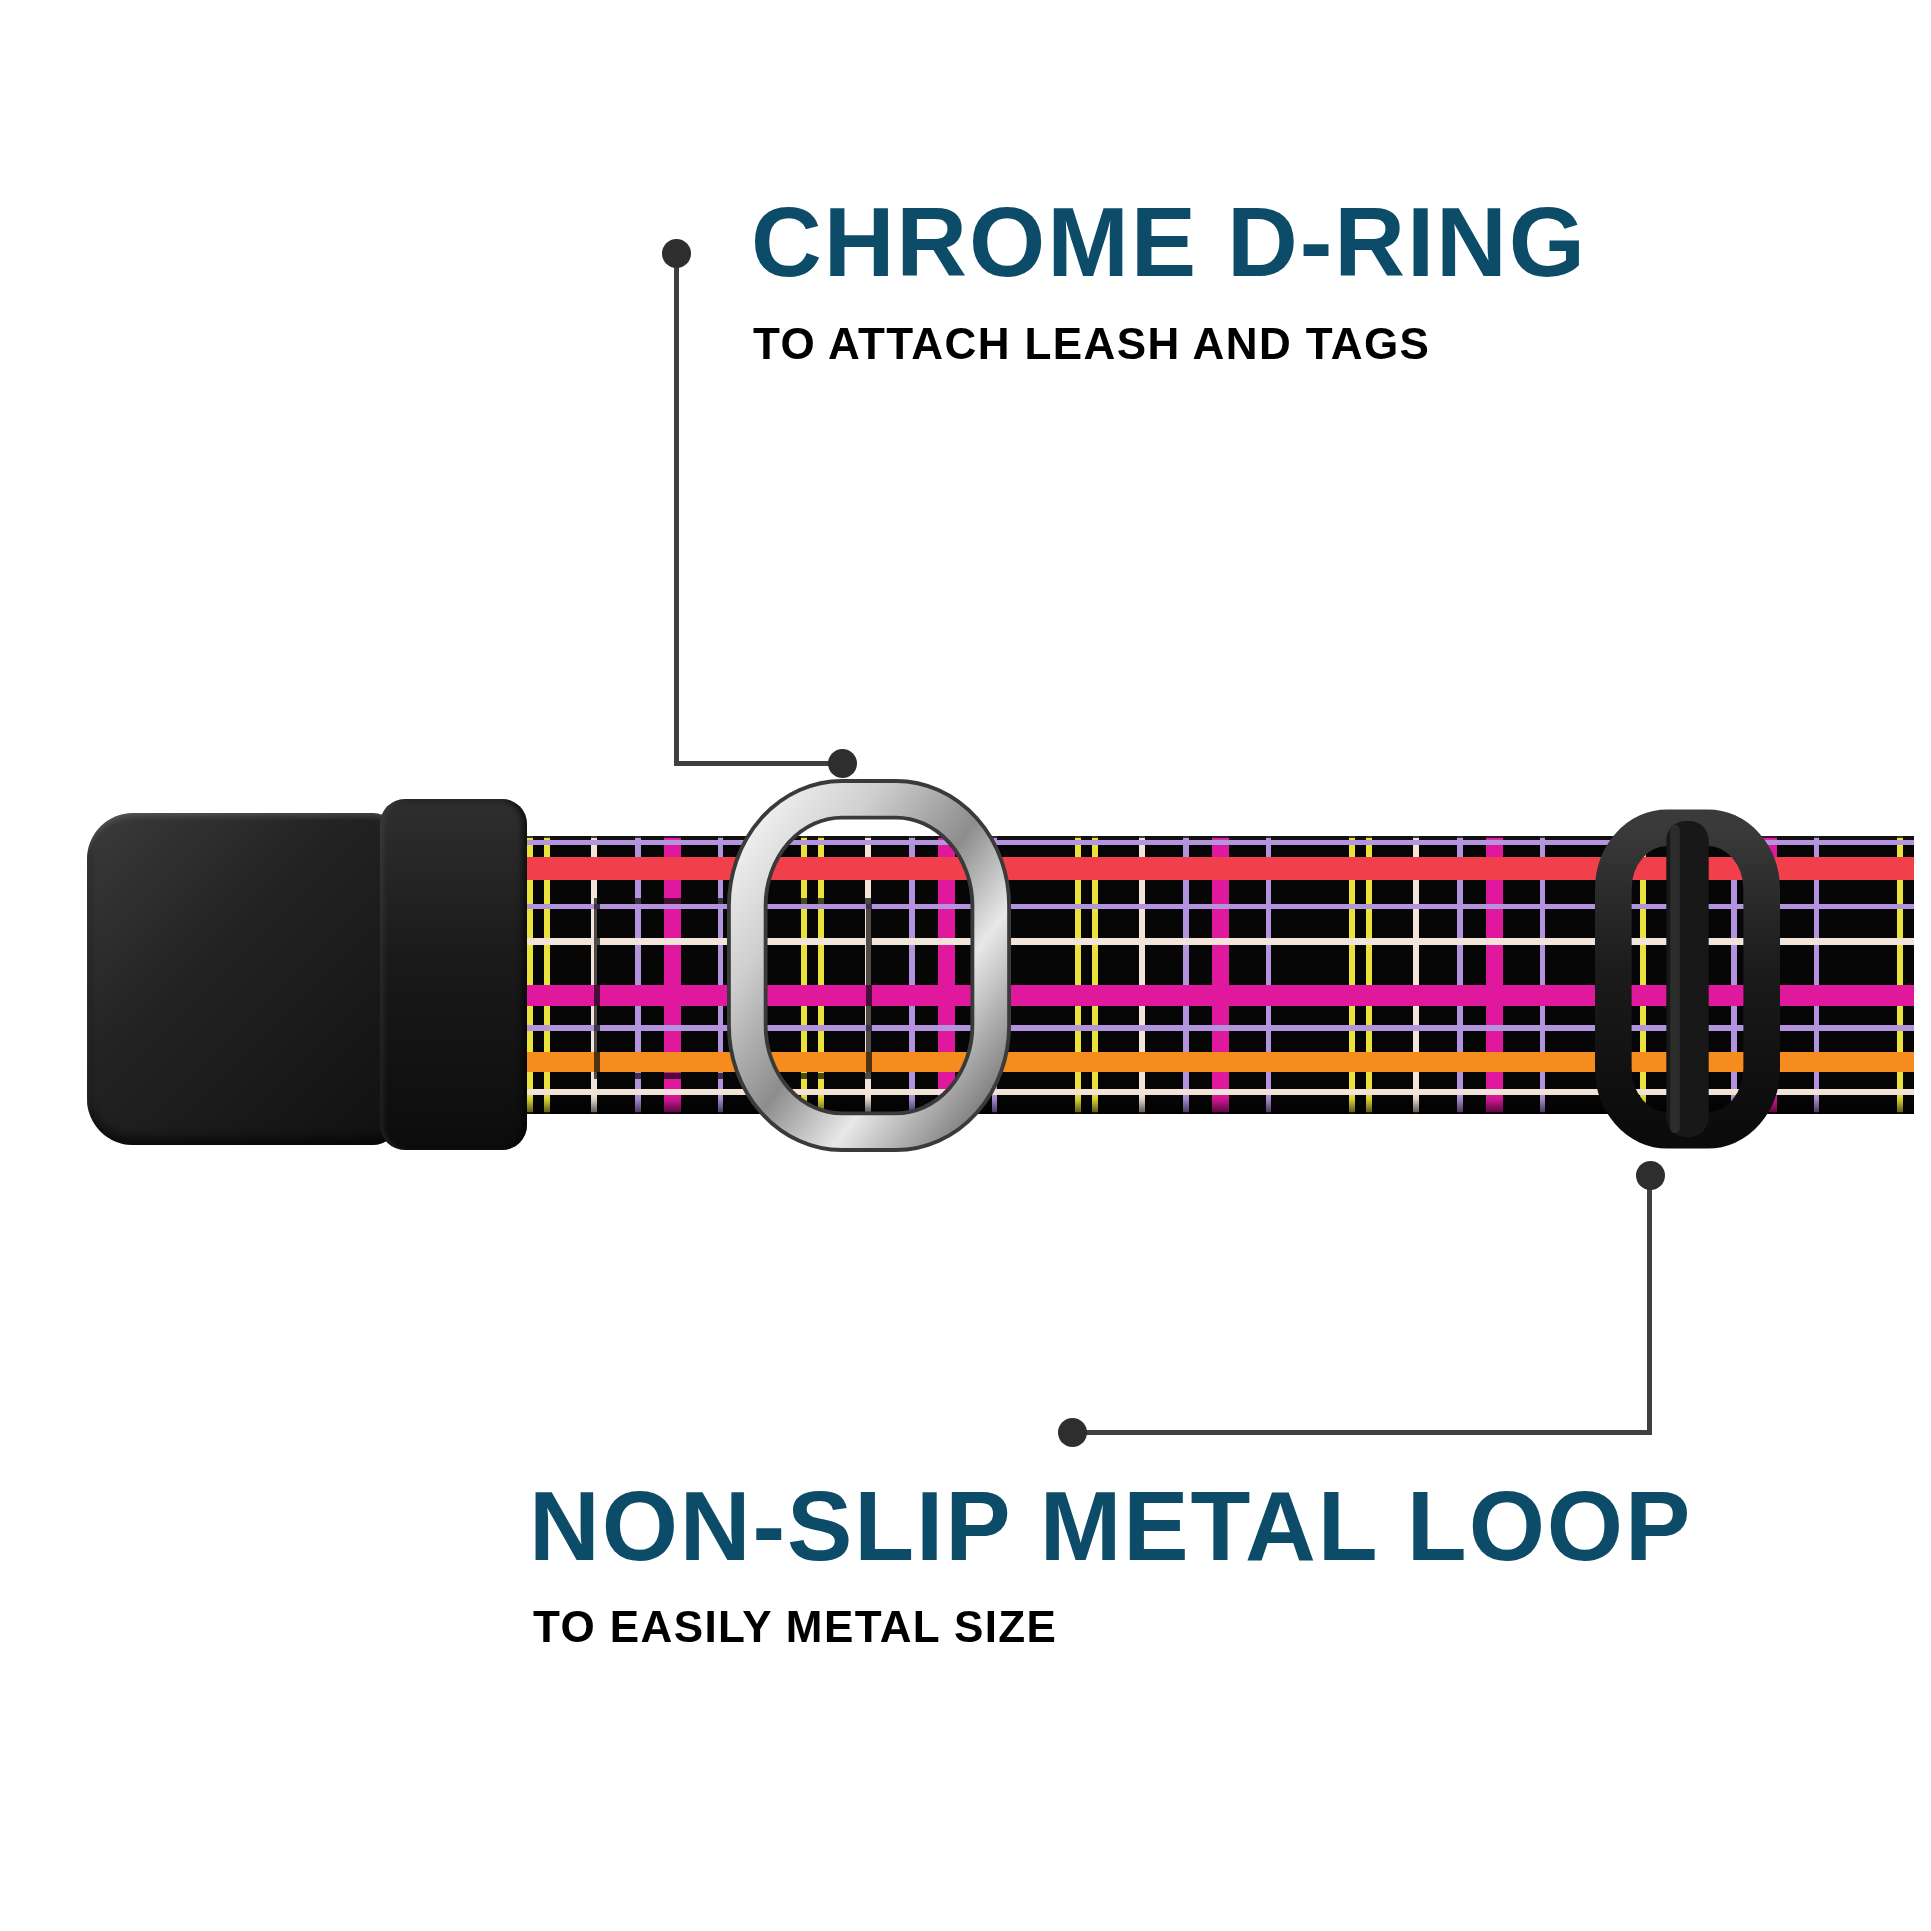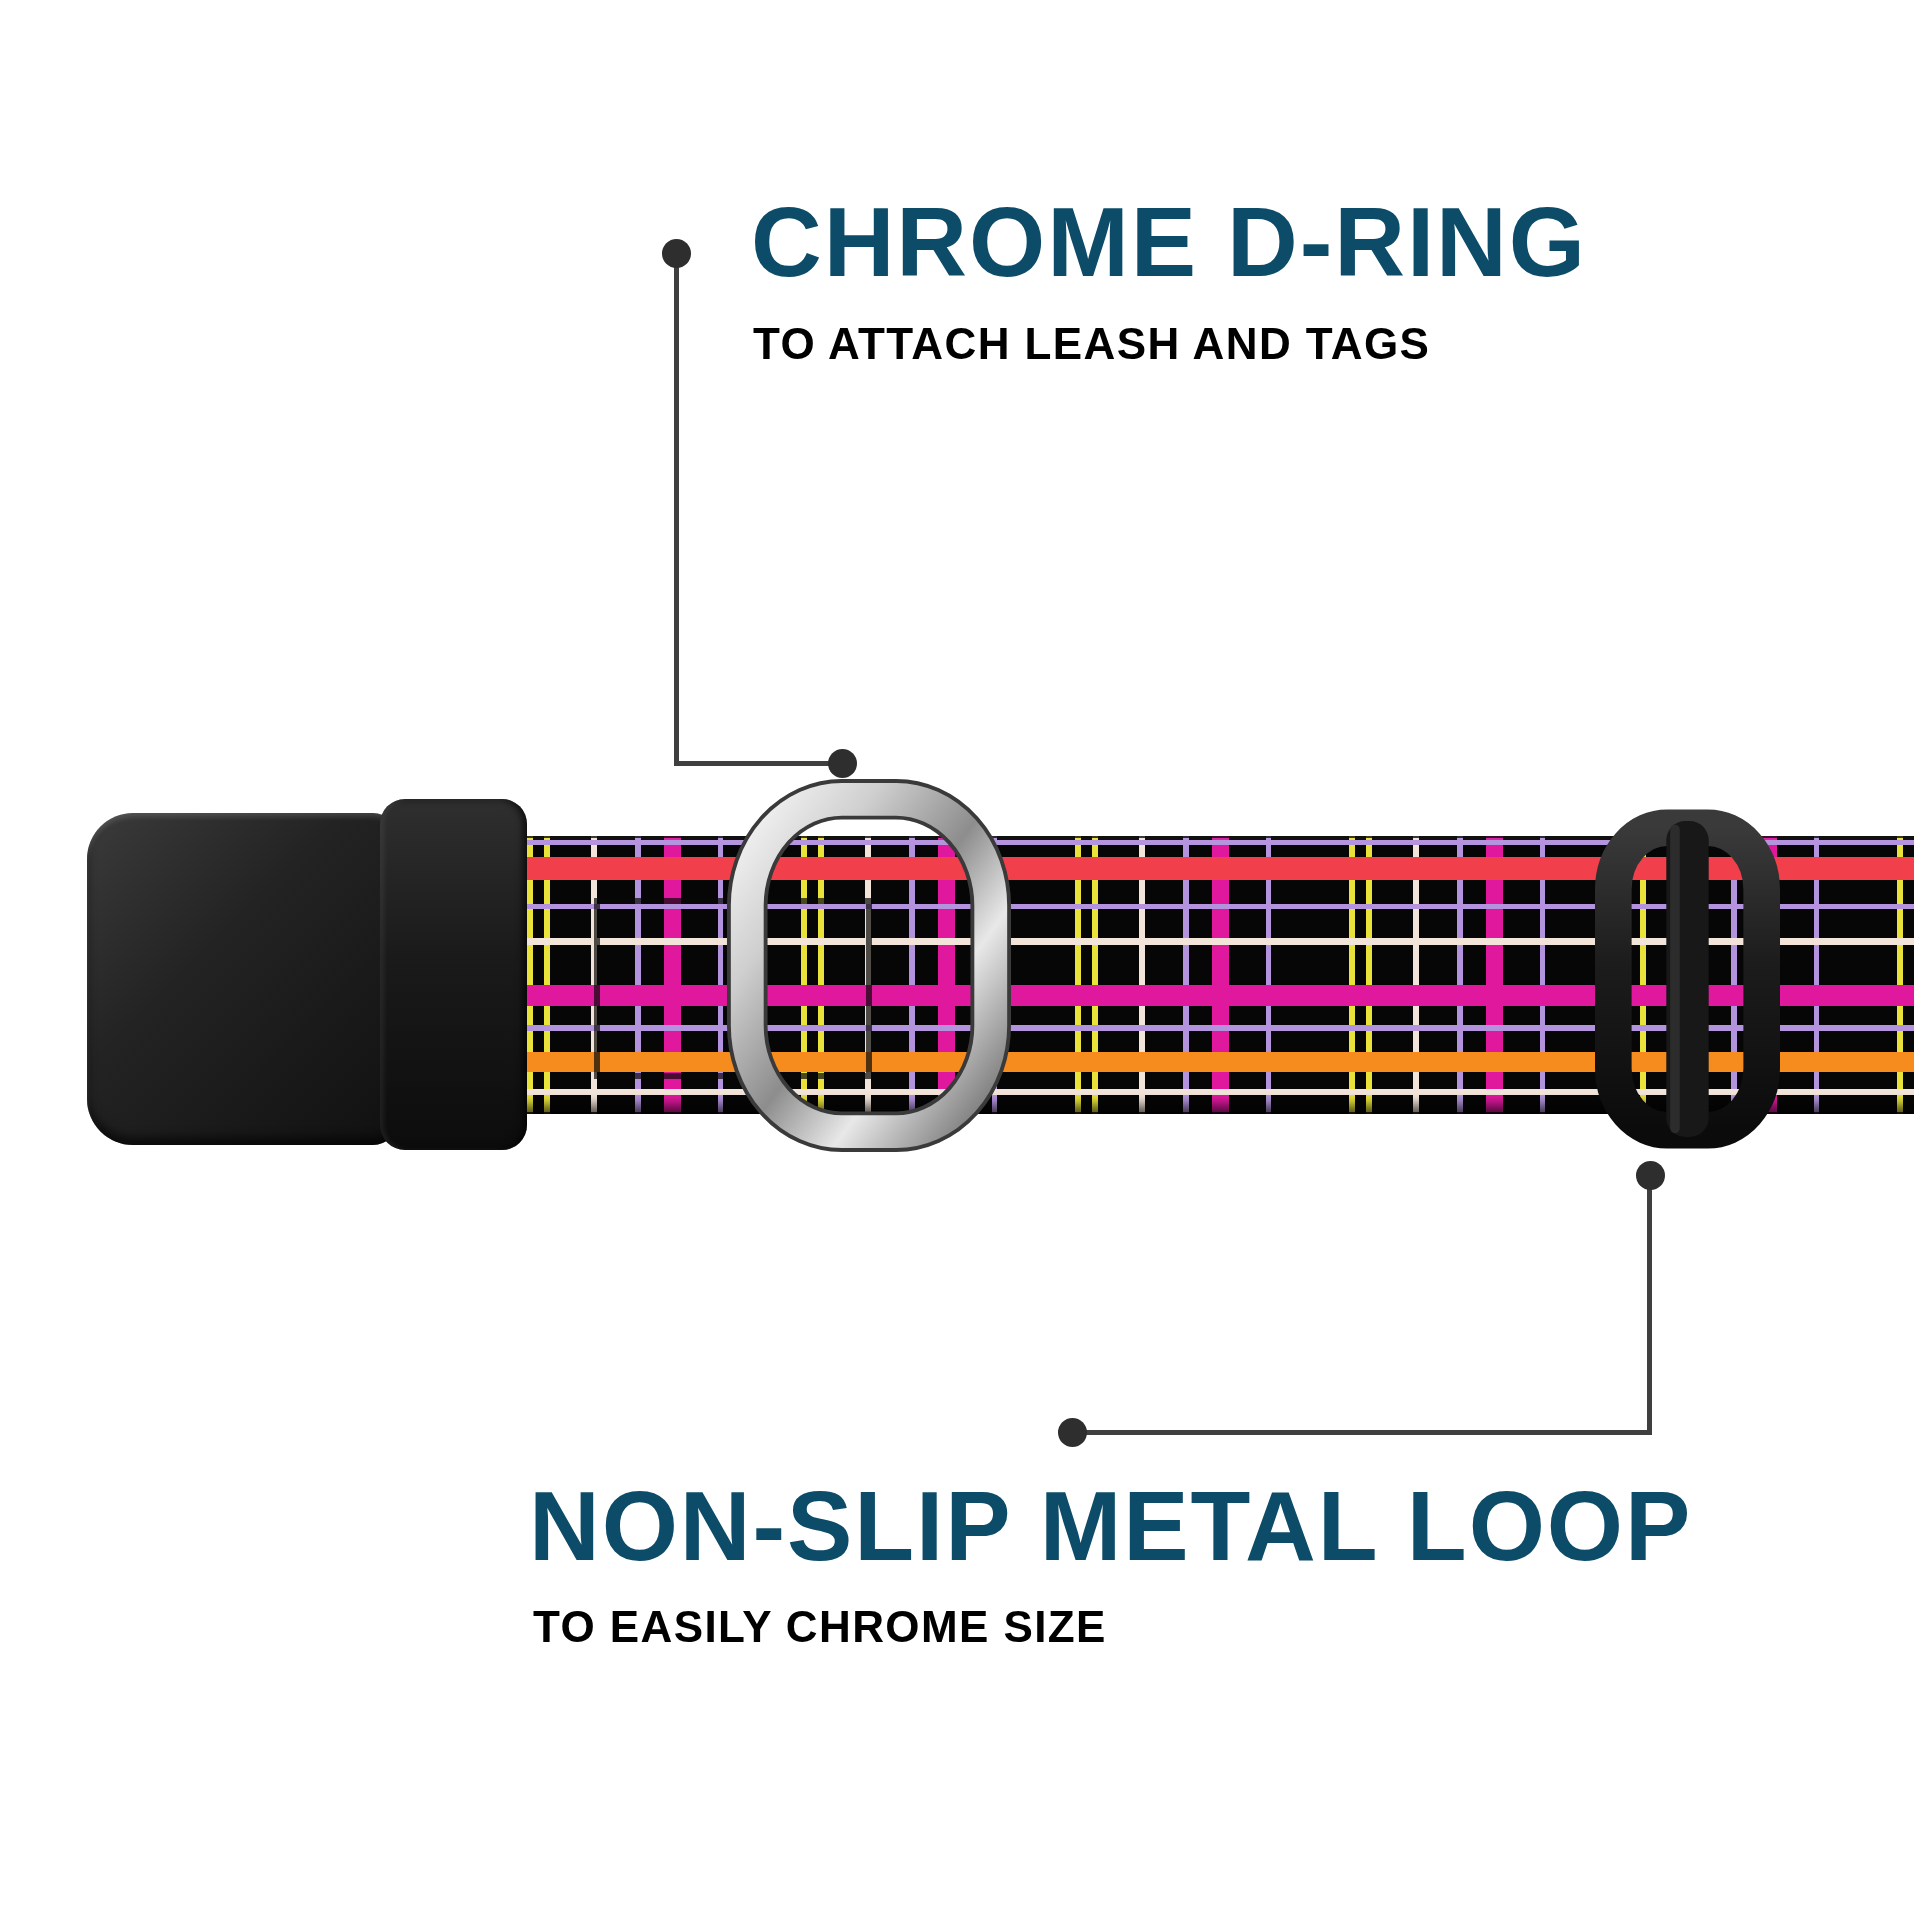--- a/index.html
+++ b/index.html
@@ -171,20 +171,20 @@
   </div>
 
   <div class="callout-title" id="dring-title">CHROME D-RING</div>
   <div class="callout-subtitle" id="dring-subtitle">TO ATTACH LEASH AND TAGS</div>
   <div class="callout-line" id="line1-v"></div>
   <div class="callout-line" id="line1-h"></div>
   <div class="callout-dot" id="dot1-a"></div>
   <div class="callout-dot" id="dot1-b"></div>
 
   <div class="callout-title" id="loop-title">NON-SLIP METAL LOOP</div>
-  <div class="callout-subtitle" id="loop-subtitle">TO EASILY CHROME SIZE</div>
+  <div class="callout-subtitle" id="loop-subtitle">TO EASILY METAL SIZE</div>
   <div class="callout-line" id="line2-v"></div>
   <div class="callout-line" id="line2-h"></div>
   <div class="callout-dot" id="dot2-a"></div>
   <div class="callout-dot" id="dot2-b"></div>
 
 </div>
 
 
 </body></html>

